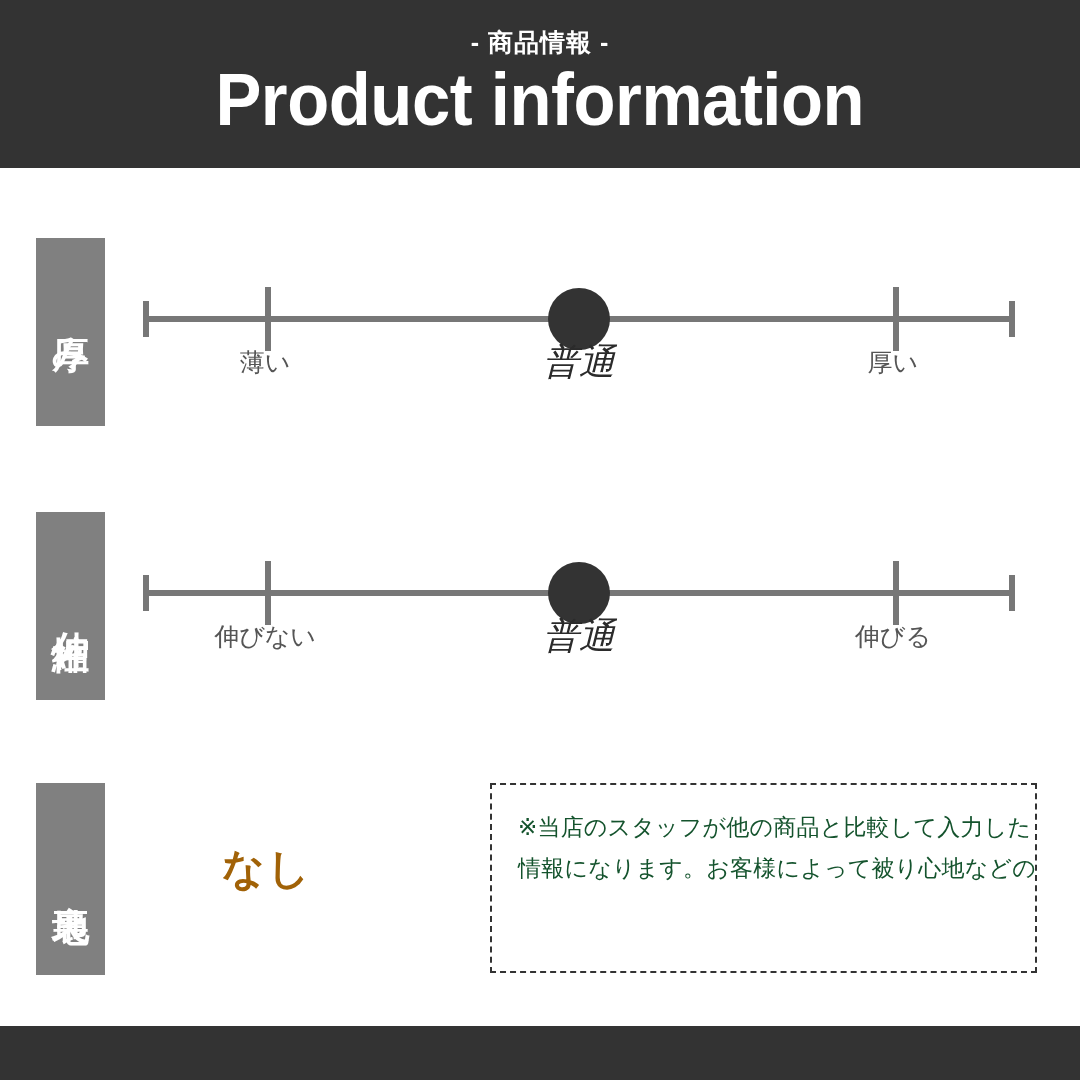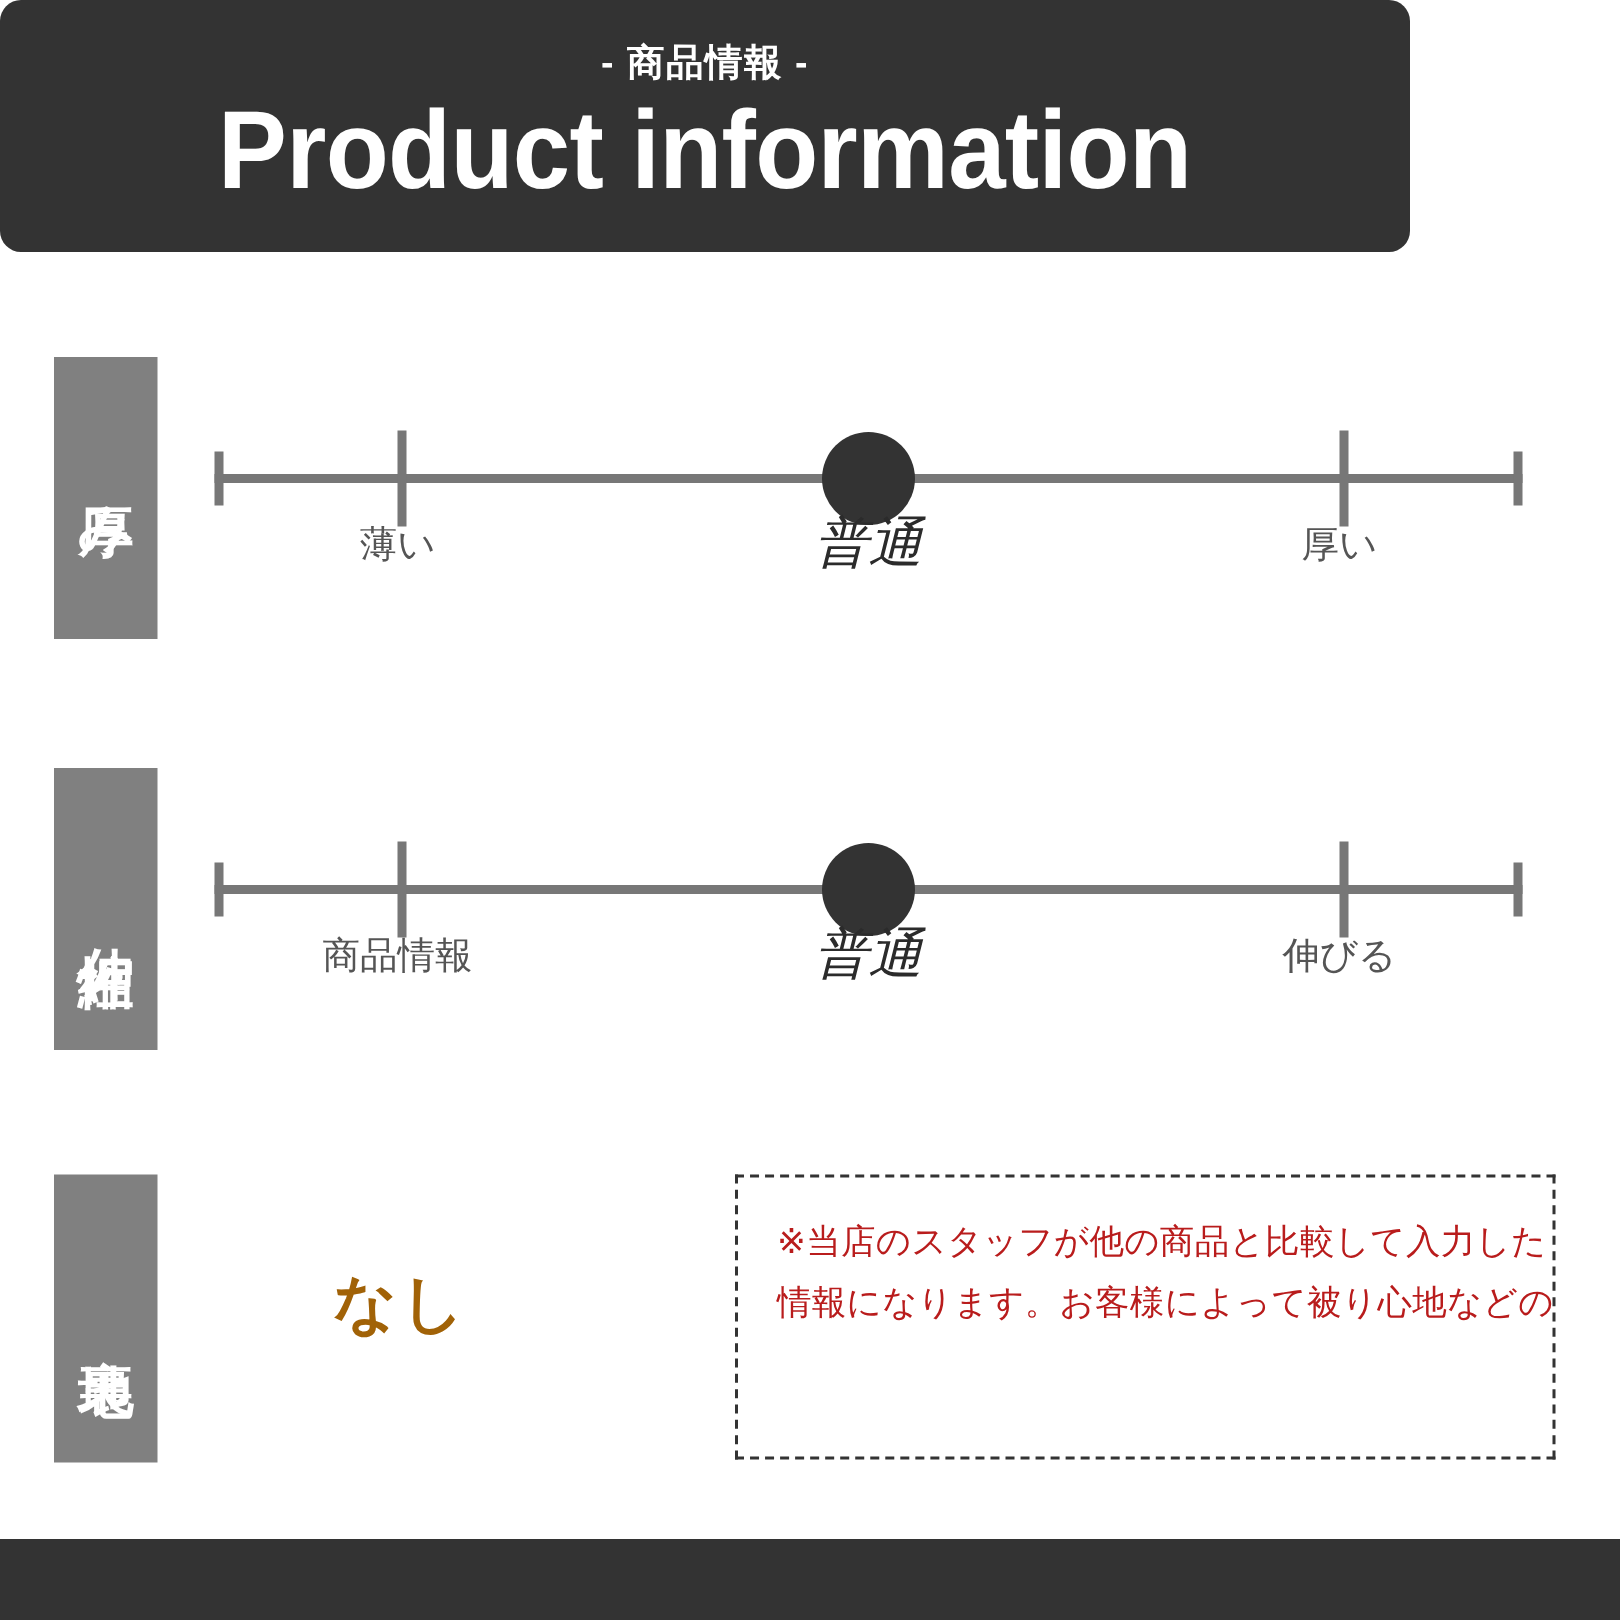--- a/index.html
+++ b/index.html
@@ -16,30 +16,29 @@
     height: 1080px;
     background: #ffffff;
     overflow: hidden;
   }
 
   
   .header {
     position: absolute;
     left: 0;
     top: 0;
-    width: 940px;
+    width: 1080px;
     height: 168px;
     background: #333333;
     box-sizing: border-box;
     display: flex;
     flex-direction: column;
     align-items: center;
     justify-content: flex-start;
     padding-top: 30px;
-    border-radius: 14px;
   }
   .header-sub {
     color: #ffffff;
     font-size: 25px;
     font-weight: bold;
     letter-spacing: 1px;
     line-height: 1;
     margin: 0 0 6px 0;
   }
   .header-title {
@@ -178,21 +177,21 @@
     left: 490px;
     top: 0;
     width: 547px;
     height: 190px;
     border: 2px dashed #333333;
     box-sizing: border-box;
     padding: 22px 26px 0 26px;
   }
   .note-line {
     font-size: 23px;
-    color: #b91c1c;
+    color: #14532d;
     line-height: 41px;
     white-space: nowrap;
     letter-spacing: 0.2px;
   }
 </style>
 </head>
 <body>
 
 <div id="page">
 
@@ -222,21 +221,21 @@
     <div class="chip">
       <span class="chip-text">伸縮性</span>
     </div>
     <div class="scale">
       <div class="scale-line"></div>
       <div class="cap cap-left"></div>
       <div class="cap cap-right"></div>
       <div class="tick" style="left:14%"></div>
       <div class="tick" style="left:86%"></div>
       <div class="dot" style="left:50%;margin-left:-31px"></div>
-      <div class="scale-label side" style="left:14%">商品情報</div>
+      <div class="scale-label side" style="left:14%">伸びない</div>
       <div class="scale-label center" style="left:50%">普通</div>
       <div class="scale-label side" style="left:86%">伸びる</div>
     </div>
   </div>
 
   <div class="row row-lining">
     <div class="chip">
       <span class="chip-text">裏地</span>
     </div>
     <div class="lining-value">なし</div>

